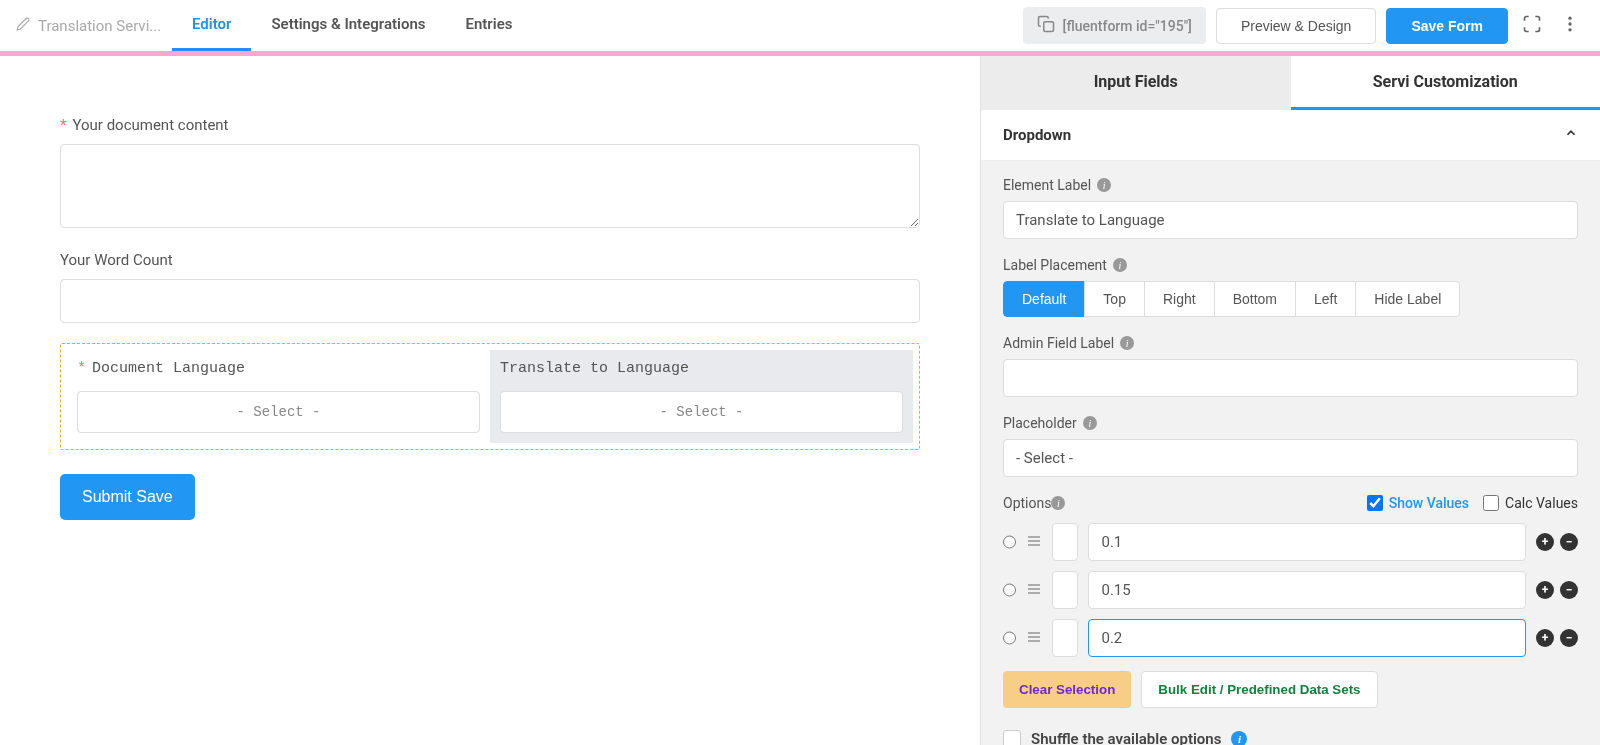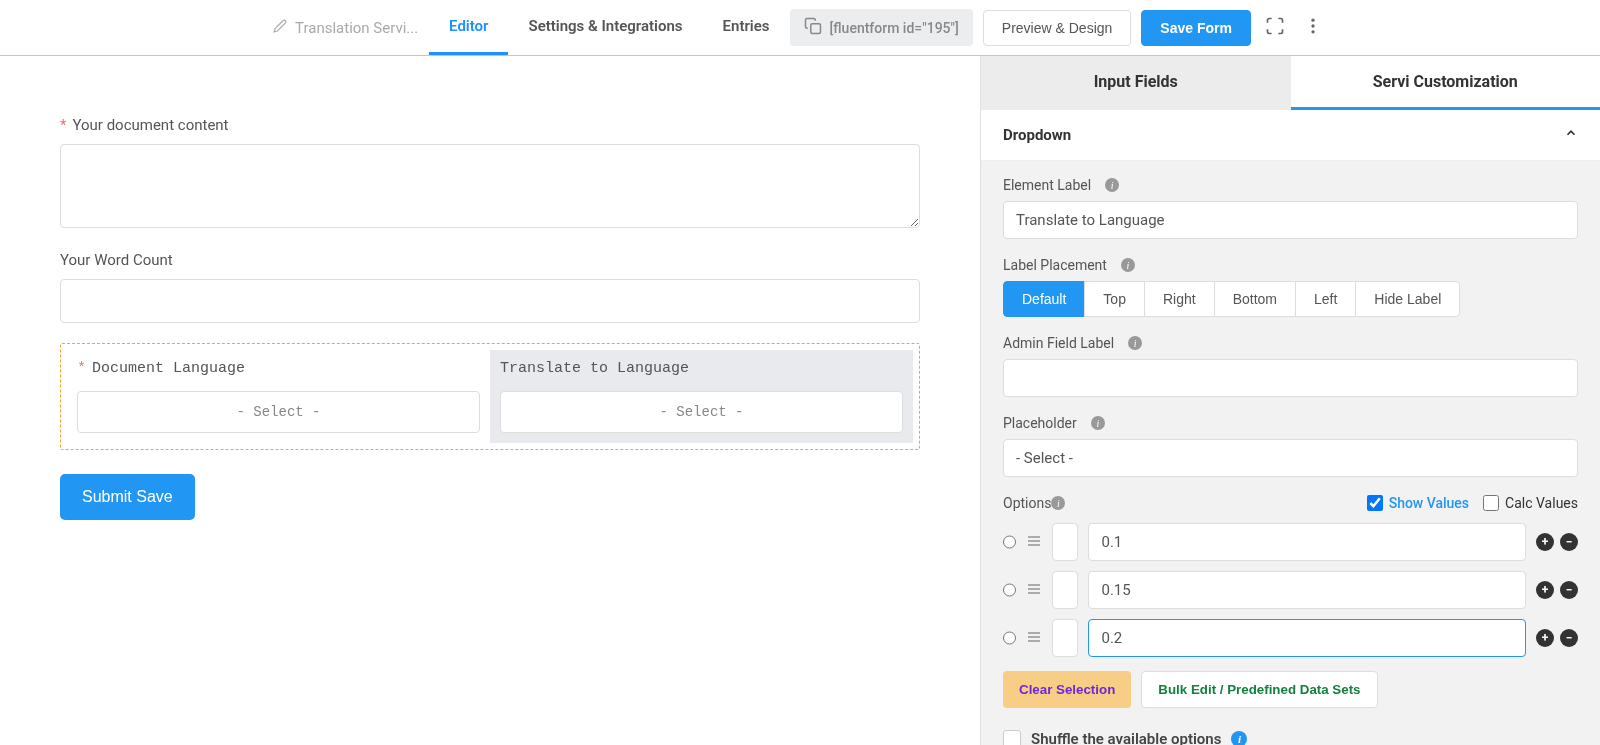--- a/index.html
+++ b/index.html
@@ -9,22 +9,22 @@
     }
     body {
       font-family: -apple-system, BlinkMacSystemFont, "Segoe UI", Roboto, sans-serif;
       font-size: 14px;
       color: #333;
       background: #fff;
     }
     .header {
       display: flex;
       align-items: center;
-      justify-content: center;
-      border-bottom: 1px solid #f9a8d4;
+      justify-content: space-between;
+      border-bottom: 5px solid #f9a8d4;
       height: 56px;
       padding: 0 16px 0 4px;
     }
     .header-left {
       display: flex;
       align-items: center;
       height: 100%;
     }
     .form-title {
       display: flex;
@@ -69,21 +69,21 @@
       display: flex;
       align-items: center;
       background: #ecedef;
       border-radius: 4px;
       padding: 8px 14px;
       color: #888;
       font-weight: 500;
       gap: 8px;
     }
     .btn {
-      padding: 9px 18px;
+      padding: 9px 24px;
       border-radius: 4px;
       font-size: 14px;
       cursor: pointer;
       font-weight: 500;
     }
     .btn-default {
       background: #fff;
       border: 1px solid #ddd;
       color: #555;
     }
@@ -223,21 +223,21 @@
     }
     .setting {
       margin-bottom: 18px;
     }
     .setting-label {
       color: #555;
       font-size: 14px;
       margin-bottom: 8px;
       display: flex;
       align-items: center;
-      gap: 14px;
+      gap: 6px;
     }
     .info-icon {
       display: inline-flex;
       align-items: center;
       justify-content: center;
       width: 14px;
       height: 14px;
       border-radius: 50%;
       background: #999;
       color: #fff;

